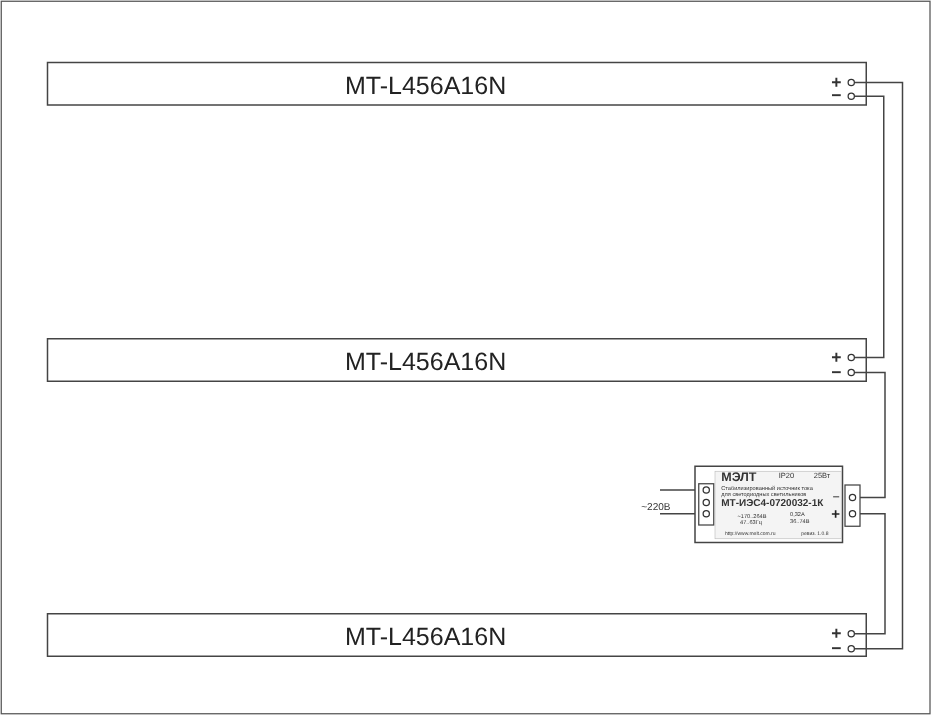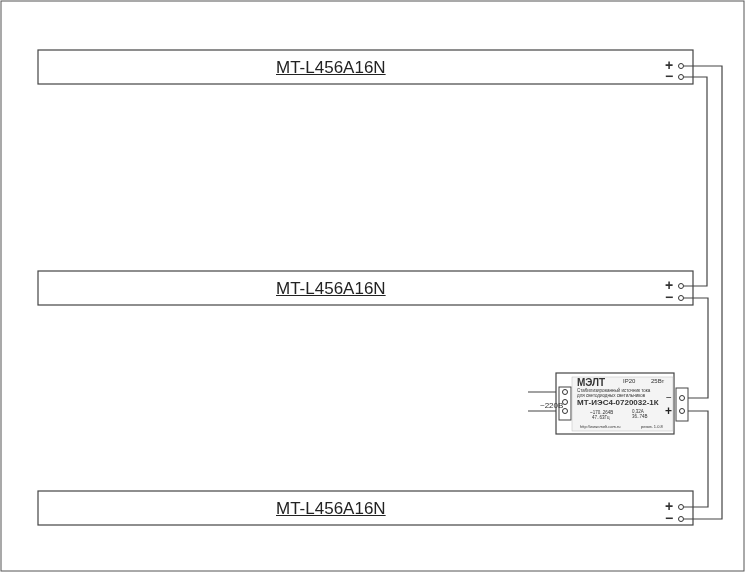--- a/index.html
+++ b/index.html
@@ -1,18 +1,18 @@
 <!DOCTYPE html>
 <html><head>
 <meta charset="utf-8">
 <style>
 body{margin:0;background:#fff;}
 #root{position:relative;width:746px;height:573px;overflow:hidden;font-family:"Liberation Sans",sans-serif;}
 svg{position:absolute;left:0;top:0;}
-.lbl{position:absolute;font-size:17px;color:#222;text-decoration:underline;}
+.lbl{position:absolute;font-size:20px;color:#222;}
 .sm{position:absolute;color:#333;font-family:"Liberation Sans",sans-serif;}
 </style>
 </head>
 <body>
 
 <div id="root">
 <svg width="746" height="573">
   <rect x="1" y="1" width="743" height="570" fill="none" stroke="#555" stroke-width="1"></rect>
 
   <rect x="38" y="50" width="655" height="34" fill="#fff" stroke="#444" stroke-width="1.2"></rect>
@@ -56,21 +56,21 @@
 <div class="lbl" style="left:276px;top:279px;">MT-L456A16N</div>
 <div class="lbl" style="left:276px;top:499px;">MT-L456A16N</div>
 
 <div class="sm" style="left:665px;top:57px;font-size:14px;font-weight:bold;">+</div>
 <div class="sm" style="left:665px;top:68px;font-size:14px;font-weight:bold;">−</div>
 <div class="sm" style="left:665px;top:277px;font-size:14px;font-weight:bold;">+</div>
 <div class="sm" style="left:665px;top:289px;font-size:14px;font-weight:bold;">−</div>
 <div class="sm" style="left:665px;top:498px;font-size:14px;font-weight:bold;">+</div>
 <div class="sm" style="left:665px;top:510px;font-size:14px;font-weight:bold;">−</div>
 
-<div class="sm" style="left:540px;top:401px;font-size:8px;">~220В</div>
+<div class="sm" style="left:513px;top:401px;font-size:8px;">~220В</div>
 
 <div class="sm" style="left:577px;top:377px;font-size:10px;font-weight:bold;">МЭЛТ</div>
 <div class="sm" style="left:623px;top:378px;font-size:6px;">IP20</div>
 <div class="sm" style="left:651px;top:378px;font-size:6px;">25Вт</div>
 <div class="sm" style="left:577px;top:388px;font-size:4.5px;">Стабилизированный источник тока</div>
 <div class="sm" style="left:577px;top:393px;font-size:4.5px;">для светодиодных светильников</div>
 <div class="sm" style="left:577px;top:398px;font-size:8px;font-weight:bold;">МТ-ИЭС4-0720032-1К</div>
 <div class="sm" style="left:590px;top:410px;font-size:4.5px;">~170..264В</div>
 <div class="sm" style="left:592px;top:415px;font-size:4.5px;">47..63Гц</div>
 <div class="sm" style="left:632px;top:409px;font-size:4.5px;">0,32А</div>

